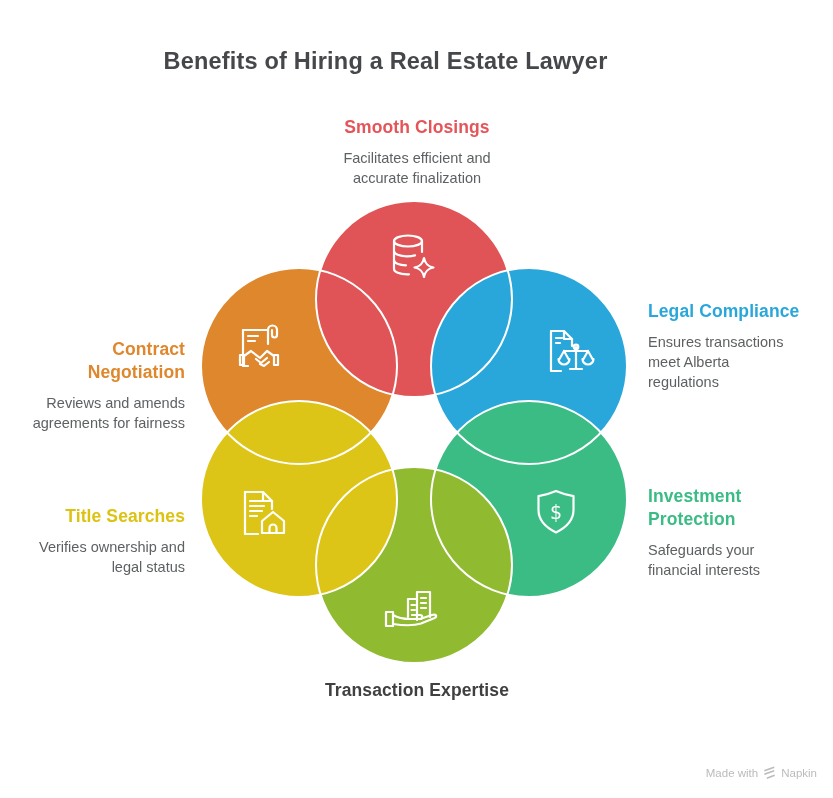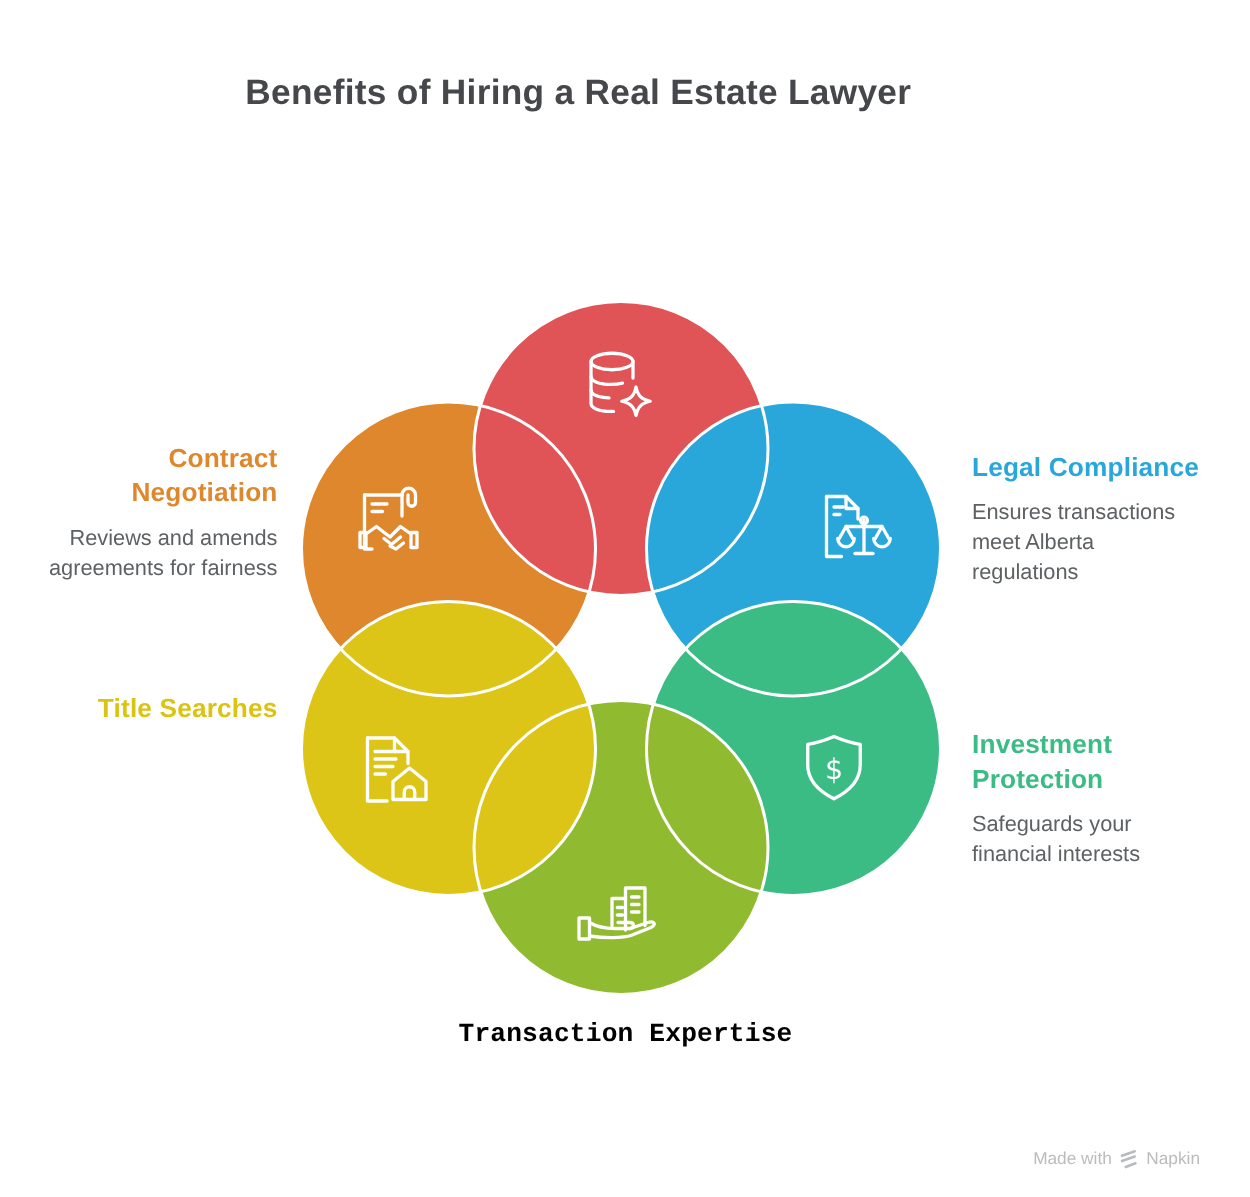--- a/index.html
+++ b/index.html
@@ -31,32 +31,32 @@
   }
   .label-desc {
     margin-top: 9px;
     font-size: 14.5px;
     line-height: 20px;
     color: #5e6163;
     white-space: pre-line;
   }
   .t-center { text-align: center; }
   .t-left   { text-align: left; }
-  .t-right  { text-align: right; }
+  .t-right  { text-align: right; margin-top: 44px; }
 
   #lb-smooth       { left: 257px; top: 116px; width: 320px; }
   #lb-legal        { left: 648px; top: 300px; width: 172px; }
   #lb-investment   { left: 648px; top: 485px; width: 150px; }
   #lb-transaction  { left: 237px; top: 679px; width: 360px; }
   #lb-titlesearch  { left: 15px;  top: 461px; width: 170px; }
   #lb-contract     { left: 25px;  top: 294px; width: 160px; }
 
   .watermark {
     position: absolute;
-    right: 33px; bottom: 18px;
+    right: 16px; bottom: 18px;
     display: flex;
     align-items: center;
     gap: 5px;
     font-size: 11.5px;
     color: #b9bbbd;
     text-decoration: none;
     cursor: pointer;
   }
   .watermark svg { display: block; }
   .icon-stroke { fill: none; stroke: #ffffff; stroke-width: 2.2; stroke-linecap: round; stroke-linejoin: round; }
@@ -143,40 +143,47 @@
       <path d="M9 -22 V-8"></path>
       <path d="M-11 -16 H-1 M-11 -11 H-4"></path>
       <path d="M-15 4 L-8 -1 L1 6 L8 -1 L15 4"></path>
       <path d="M-15 3 H-19 V13 H-15 Z"></path>
       <path d="M15 3 H19 V13 H15 Z"></path>
       <path d="M-3 7 L2 11 L8 6"></path>
       <path d="M1 12 L5 14 L10 10"></path>
     </g>
   </svg>
 
+  <div class="label t-center" id="lb-smooth">
+    <div class="label-title" style="color: rgb(228, 85, 90);">Smooth Closings</div>
+    <div class="label-desc">Facilitates efficient and
+accurate finalization</div>
+  </div>
 
   <div class="label t-left" id="lb-investment">
     <div class="label-title" style="color: rgb(59, 188, 133);">Investment Protection</div>
     <div class="label-desc">Safeguards your
 financial interests</div>
   </div>
 
   <div class="label t-left" id="lb-legal">
     <div class="label-title" style="color: rgb(41, 167, 219);">Legal Compliance</div>
     <div class="label-desc">Ensures transactions
 meet Alberta
 regulations</div>
   </div>
 
   <div class="label t-center" id="lb-transaction">
-    <div class="label-title" style="color: #000000; font-family: Liberation Mono, monospace;">Transaction Expertise</div>
+    <div class="label-title" style="color: #404040;">Transaction Expertise</div>
   </div>
 
   <div class="label t-right" id="lb-titlesearch">
     <div class="label-title" style="color: rgb(220, 195, 18);">Title Searches</div>
+    <div class="label-desc">Verifies ownership and
+legal status</div>
   </div>
 
   <div class="label t-right" id="lb-contract">
     <div class="label-title" style="color: rgb(223, 135, 44);">Contract Negotiation</div>
     <div class="label-desc">Reviews and amends
 agreements for fairness</div>
   </div>
 
   <div class="watermark">
     <span>Made with</span>

